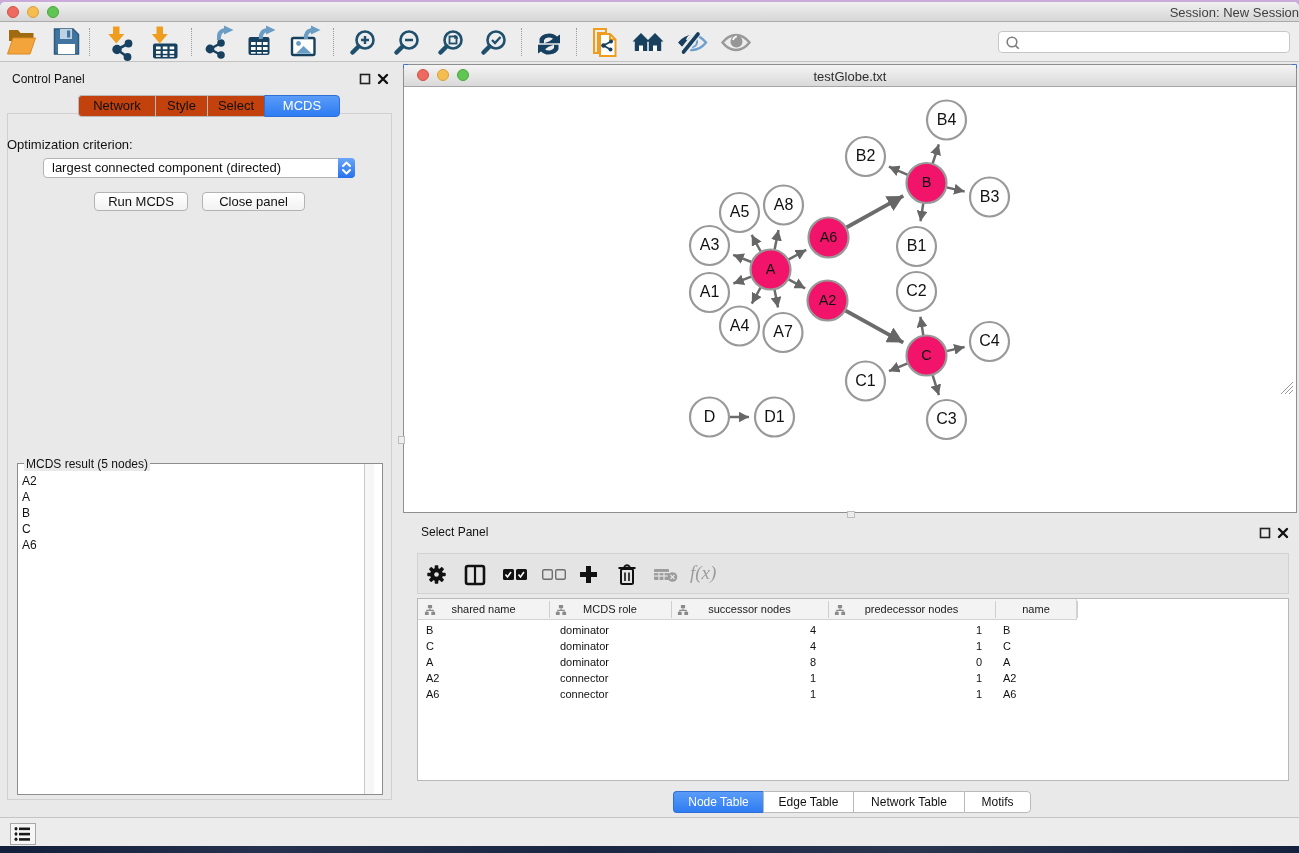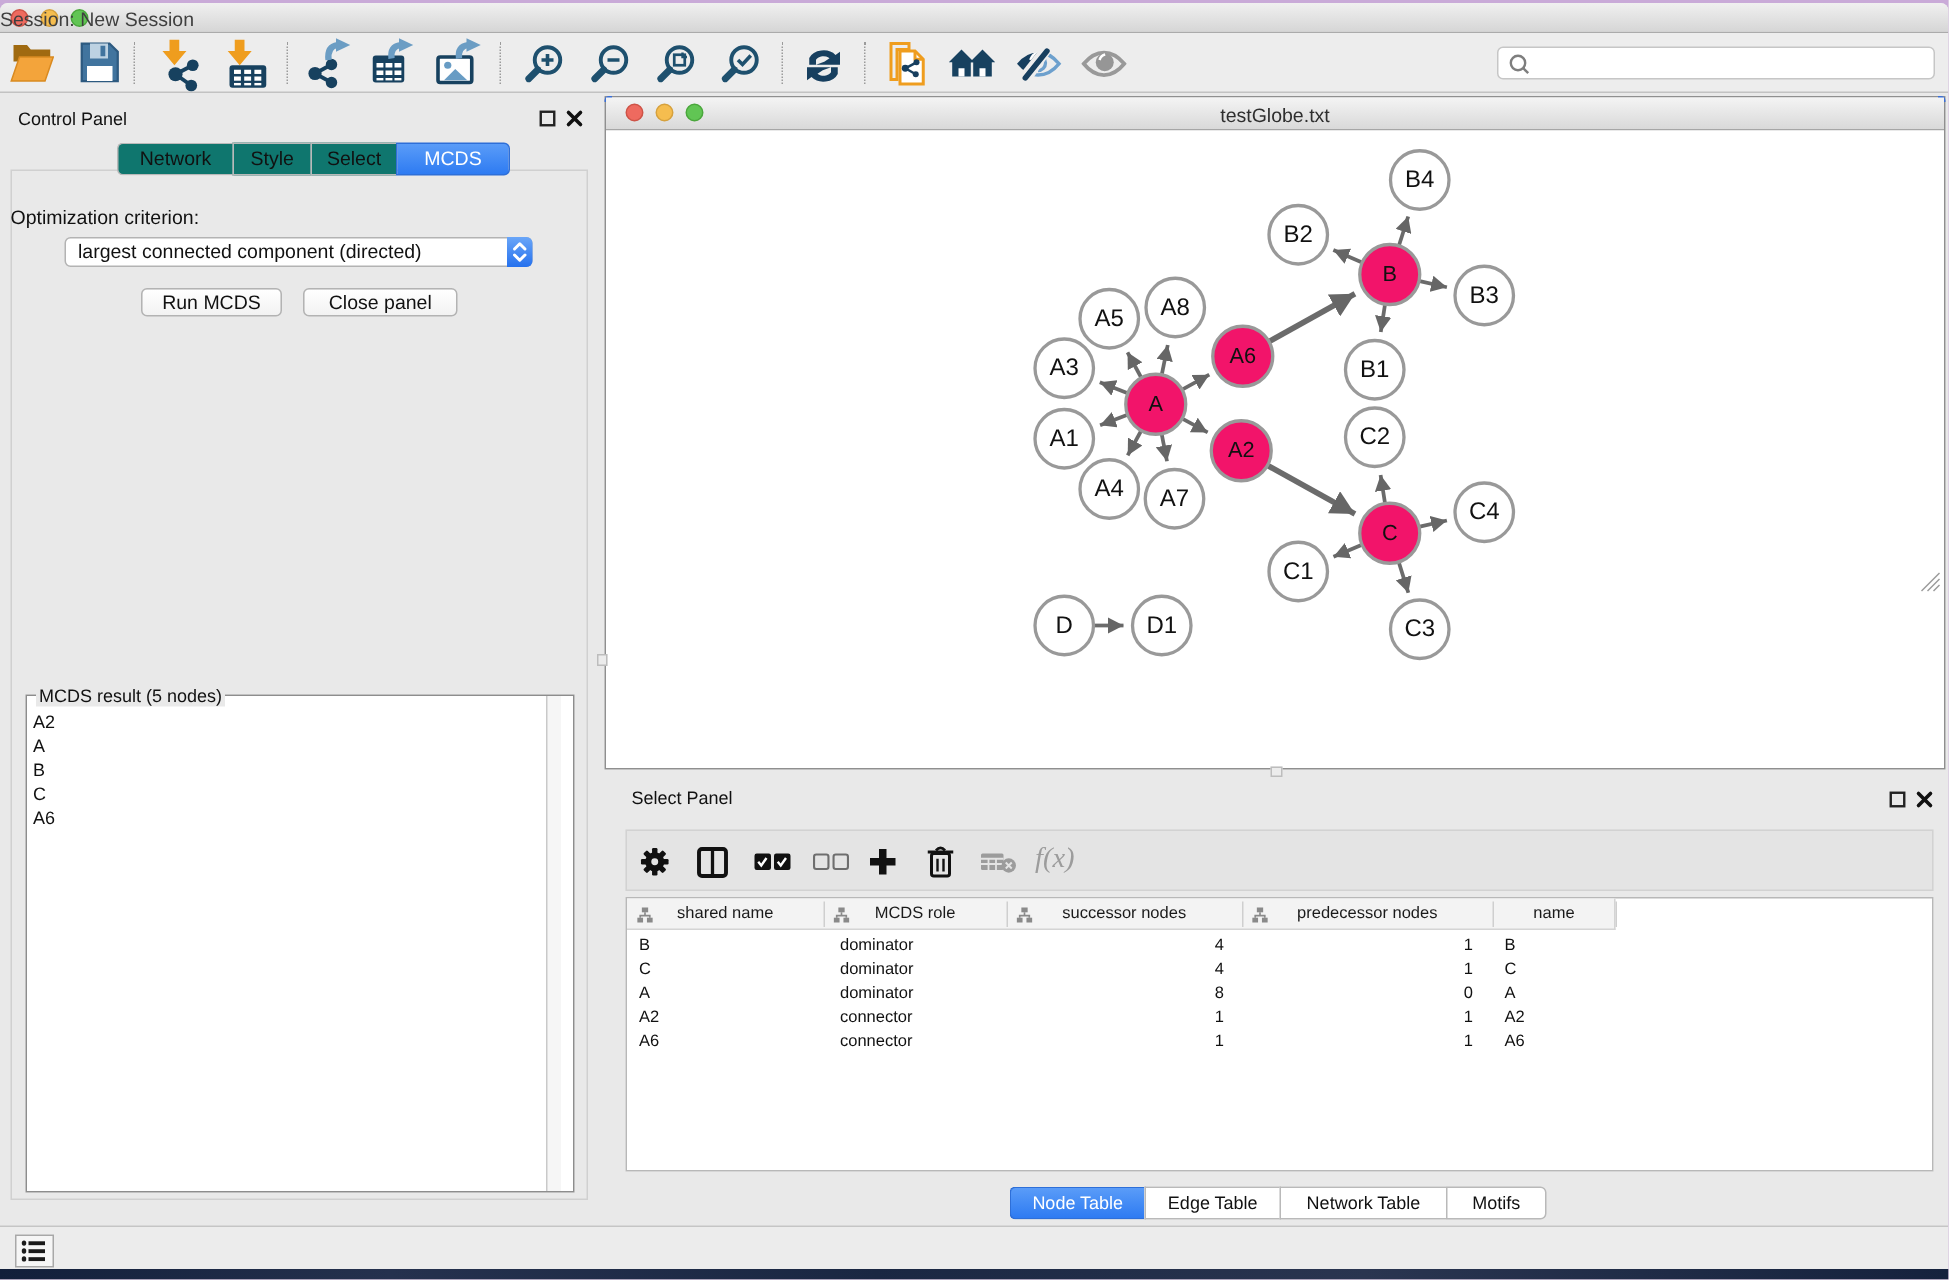--- a/index.html
+++ b/index.html
@@ -6,32 +6,32 @@
 html,body { width:1299px; height:853px; overflow:hidden; }
 body { font-family:"Liberation Sans", sans-serif; background:#c9aad8; position:relative; }
 .abs { position:absolute; }
 #deskbottom { position:absolute; left:0; top:846px; width:1299px; height:7px;
   background:linear-gradient(90deg,#121f3a,#25314e 20%,#1a2742 45%,#2a3550 70%,#15223d); }
 #app { position:absolute; left:0; top:2px; width:1299px; height:844px; background:#e9e9e9;
   border-radius:5px 5px 0 0; overflow:hidden; }
 #shift { position:absolute; left:0; top:-2px; width:1299px; height:846px; }
 #titlebar { position:absolute; left:0; top:2px; width:1299px; height:20px;
   background:linear-gradient(#f0f0f0,#d6d6d6); border-bottom:1px solid #ababab; border-radius:5px 5px 0 0;}
-#titlebar .t { position:absolute; left:0; right:0; top:4px; text-align:left; font-size:13px; color:#3f3f3f; }
+#titlebar .t { position:absolute; left:0; right:0; top:4px; text-align:right; font-size:13px; color:#3f3f3f; }
 .light { position:absolute; top:7px; width:12px; height:12px; border-radius:50%; }
 #toolbar { position:absolute; left:0; top:22px; width:1299px; height:40px; background:#ededed; border-bottom:1px solid #c2c2c2; }
 .sep { position:absolute; top:6px; height:28px; width:0; border-left:1px dotted #9b9b9b; }
 .tbi { position:absolute; top:1px; }
 #searchbox { position:absolute; left:998px; top:9px; width:292px; height:22px; background:#fff;
   border:1px solid #c6c6c6; border-radius:4px; }
 
 #cp-title { position:absolute; left:12px; top:72px; font-size:12px; color:#111; }
 .winbtn { position:absolute; font-size:12px; color:#111; }
 #cp-box { position:absolute; left:7px; top:113px; width:385px; height:687px; border:1px solid #d0d0d0; background:#e9e9e9; }
-.tab { position:absolute; top:95px; height:22px; background:#0f766e; border:1px solid #b9b9b9; border-right:none;
+.tab { position:absolute; top:95px; height:22px; background:#c2410c; border:1px solid #b9b9b9; border-right:none;
   font-size:13px; color:#111; text-align:center; line-height:20px; }
 .tab.first { border-radius:4px 0 0 4px; }
 .tab.last { border-right:1px solid #b9b9b9; border-radius:0 4px 4px 0; }
 .tab.sel { background:linear-gradient(#5a9cf8,#2e7bf2); color:#fff; border-color:#2e6fd8; }
 #opt-label { position:absolute; left:7px; top:137px; width:385px; text-align:left; font-size:13px; color:#111; }
 #dropdown { position:absolute; left:43px; top:158px; width:312px; height:20px; background:#fff;
   border:1px solid #b3b3b3; border-radius:4px; font-size:13px; color:#111; line-height:18px; padding-left:8px; }
 #dd-step { position:absolute; right:-1px; top:-1px; width:17px; height:20px; border-radius:0 4px 4px 0;
   background:linear-gradient(#6aa6f8,#2571ee); }
 .btn { position:absolute; top:192px; height:19px; background:linear-gradient(#ffffff,#f2f2f2); border:1px solid #b3b3b3;

